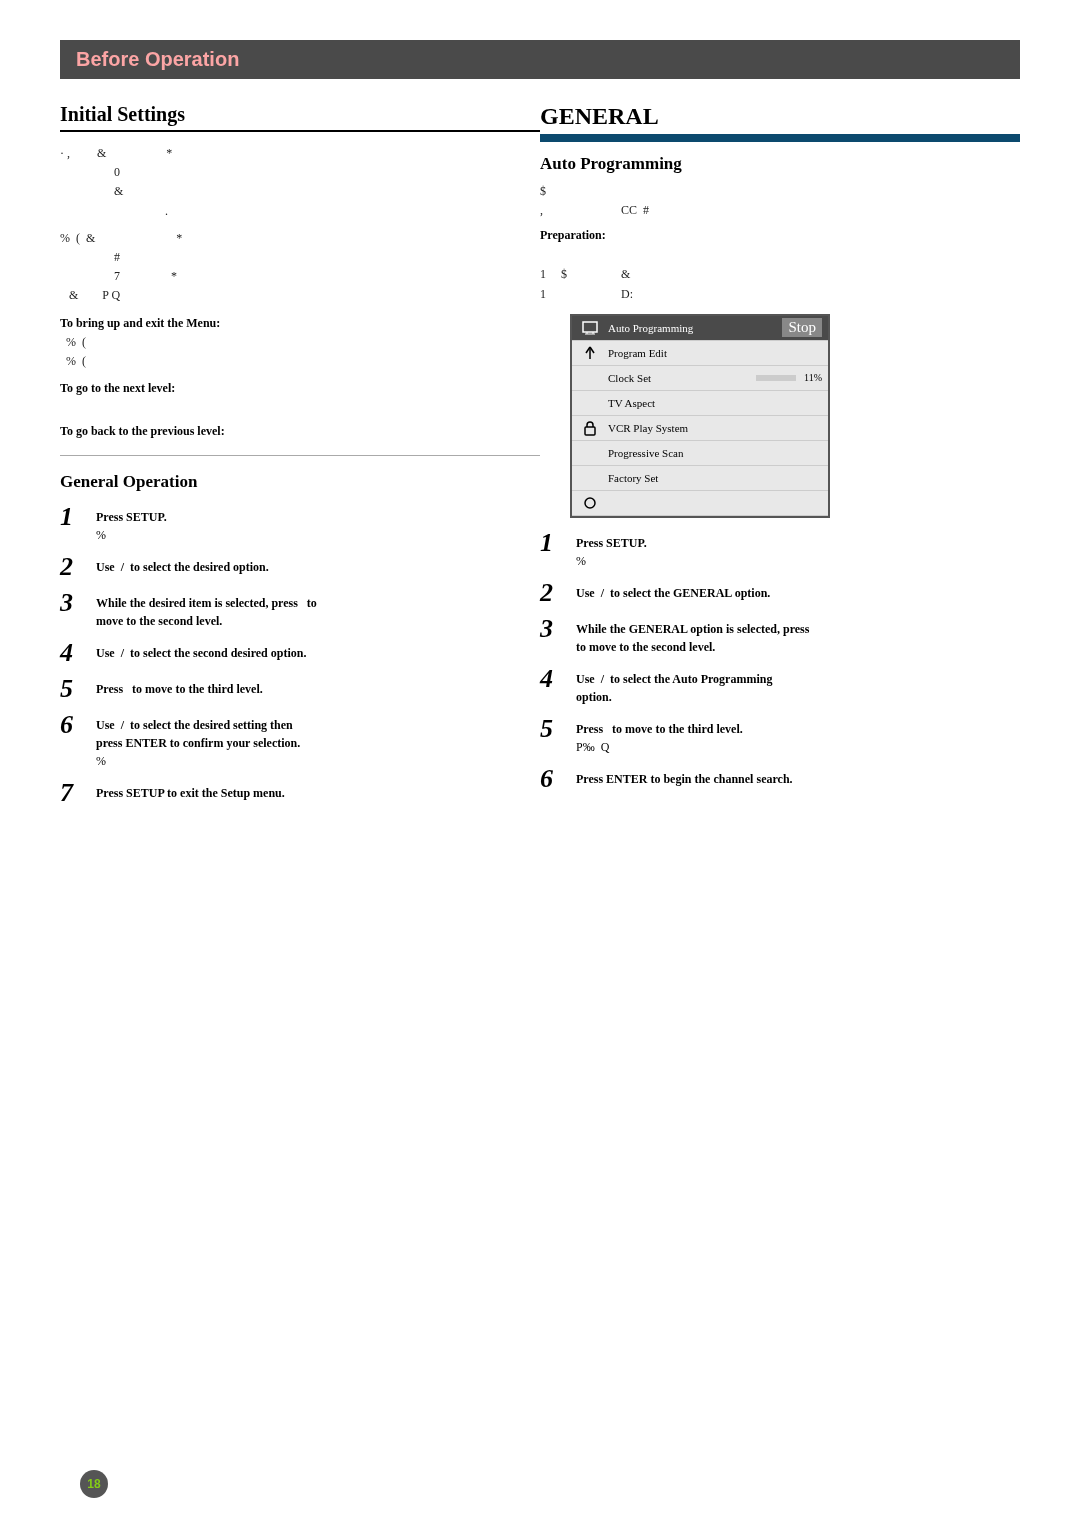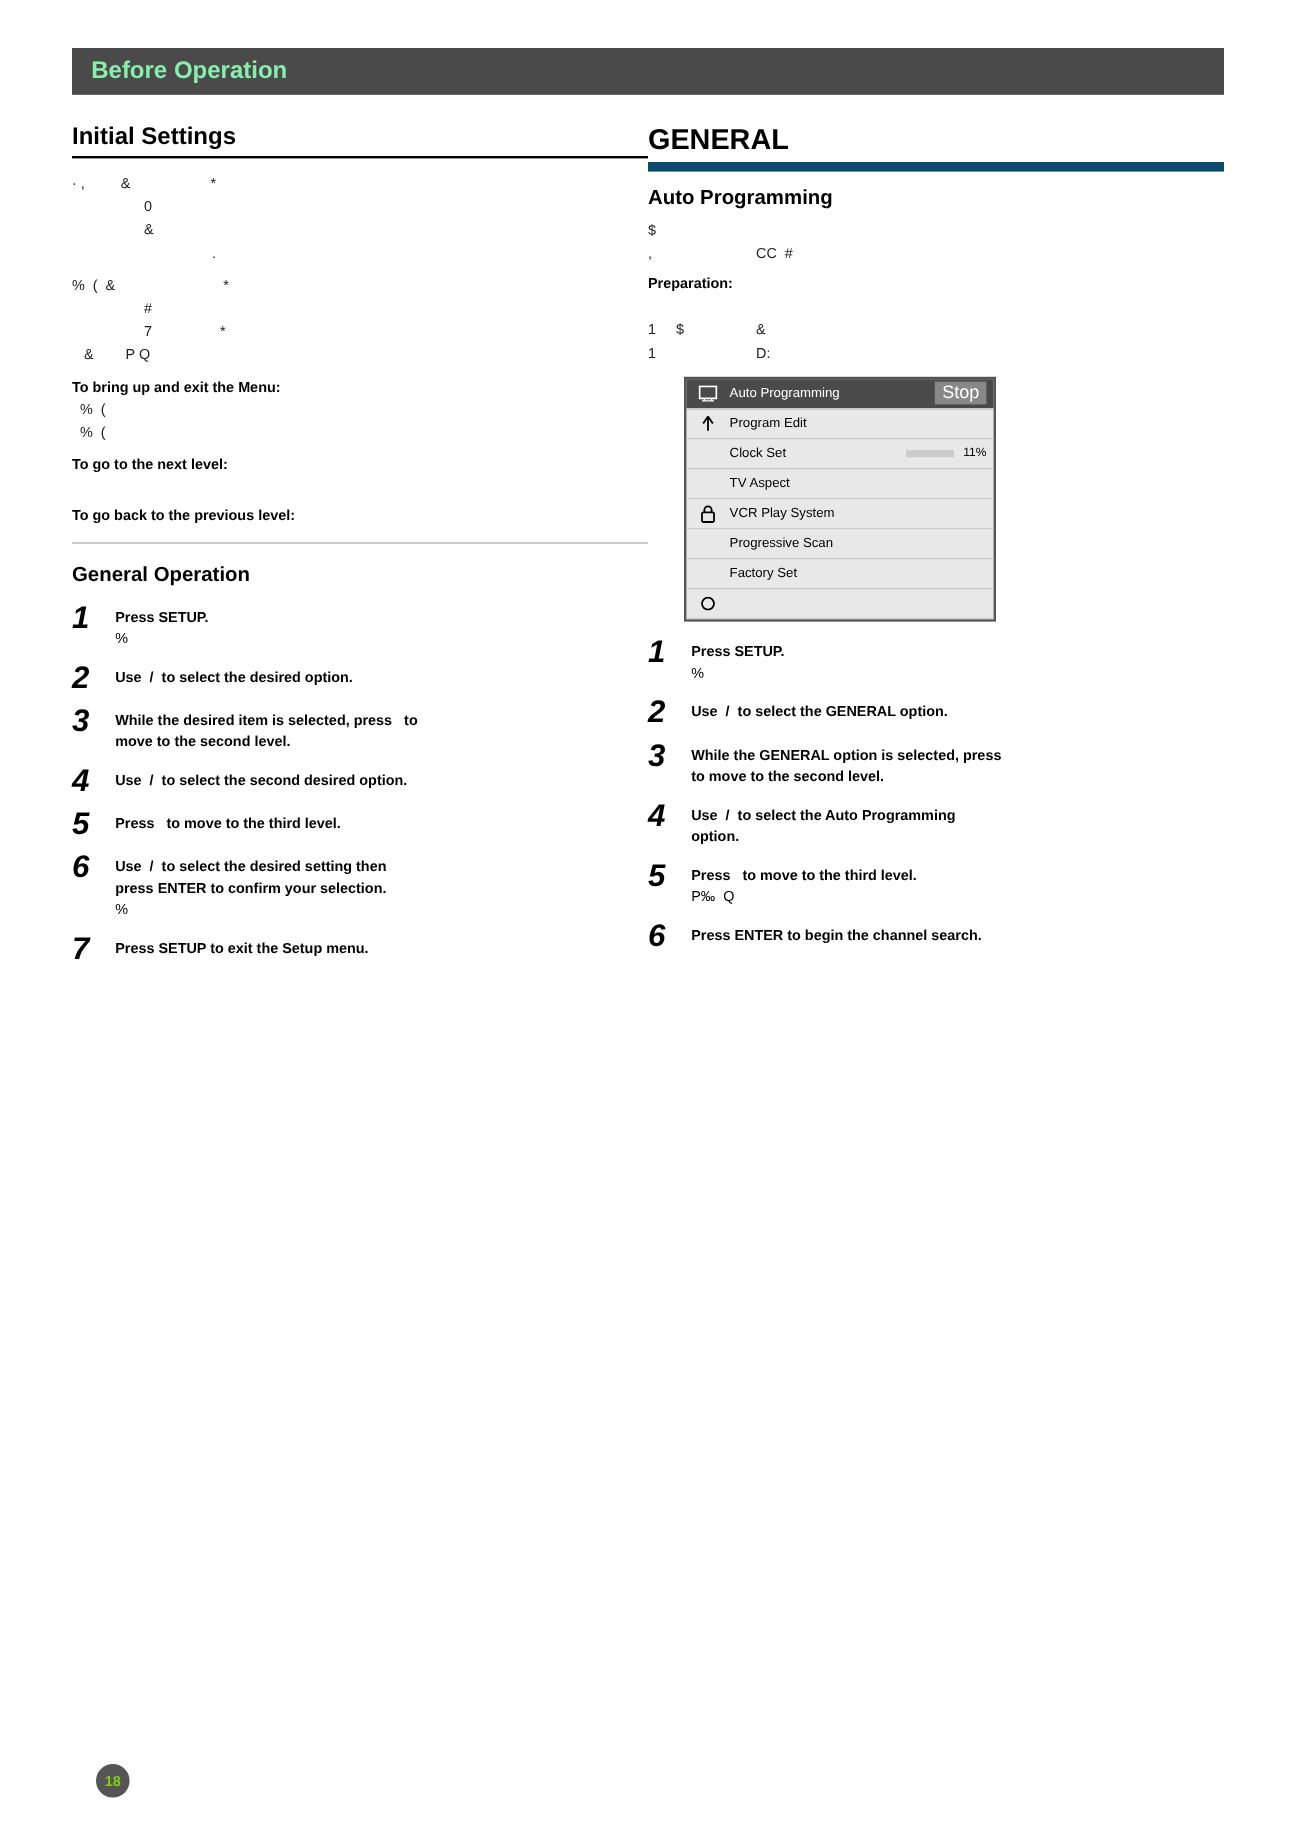--- a/index.html
+++ b/index.html
@@ -9,30 +9,31 @@
       background: #fff;
       font-family: Arial, Helvetica, sans-serif;
       font-size: 14px;
       color: #000;
       padding: 40px 60px;
     }
 
     
     .header-bar {
       background: #4a4a4a;
-      color: #86efac;
+      color: #fca5a5;
       font-size: 20px;
       font-weight: bold;
       padding: 8px 16px;
       margin-bottom: 24px;
     }
 
     
     .two-col {
       display: flex;
+      font-family: Liberation Serif, serif;
     }
     .col-left {
       flex: 1;
     }
     .col-right {
       flex: 1;
     }
 
     
     .section-title {

